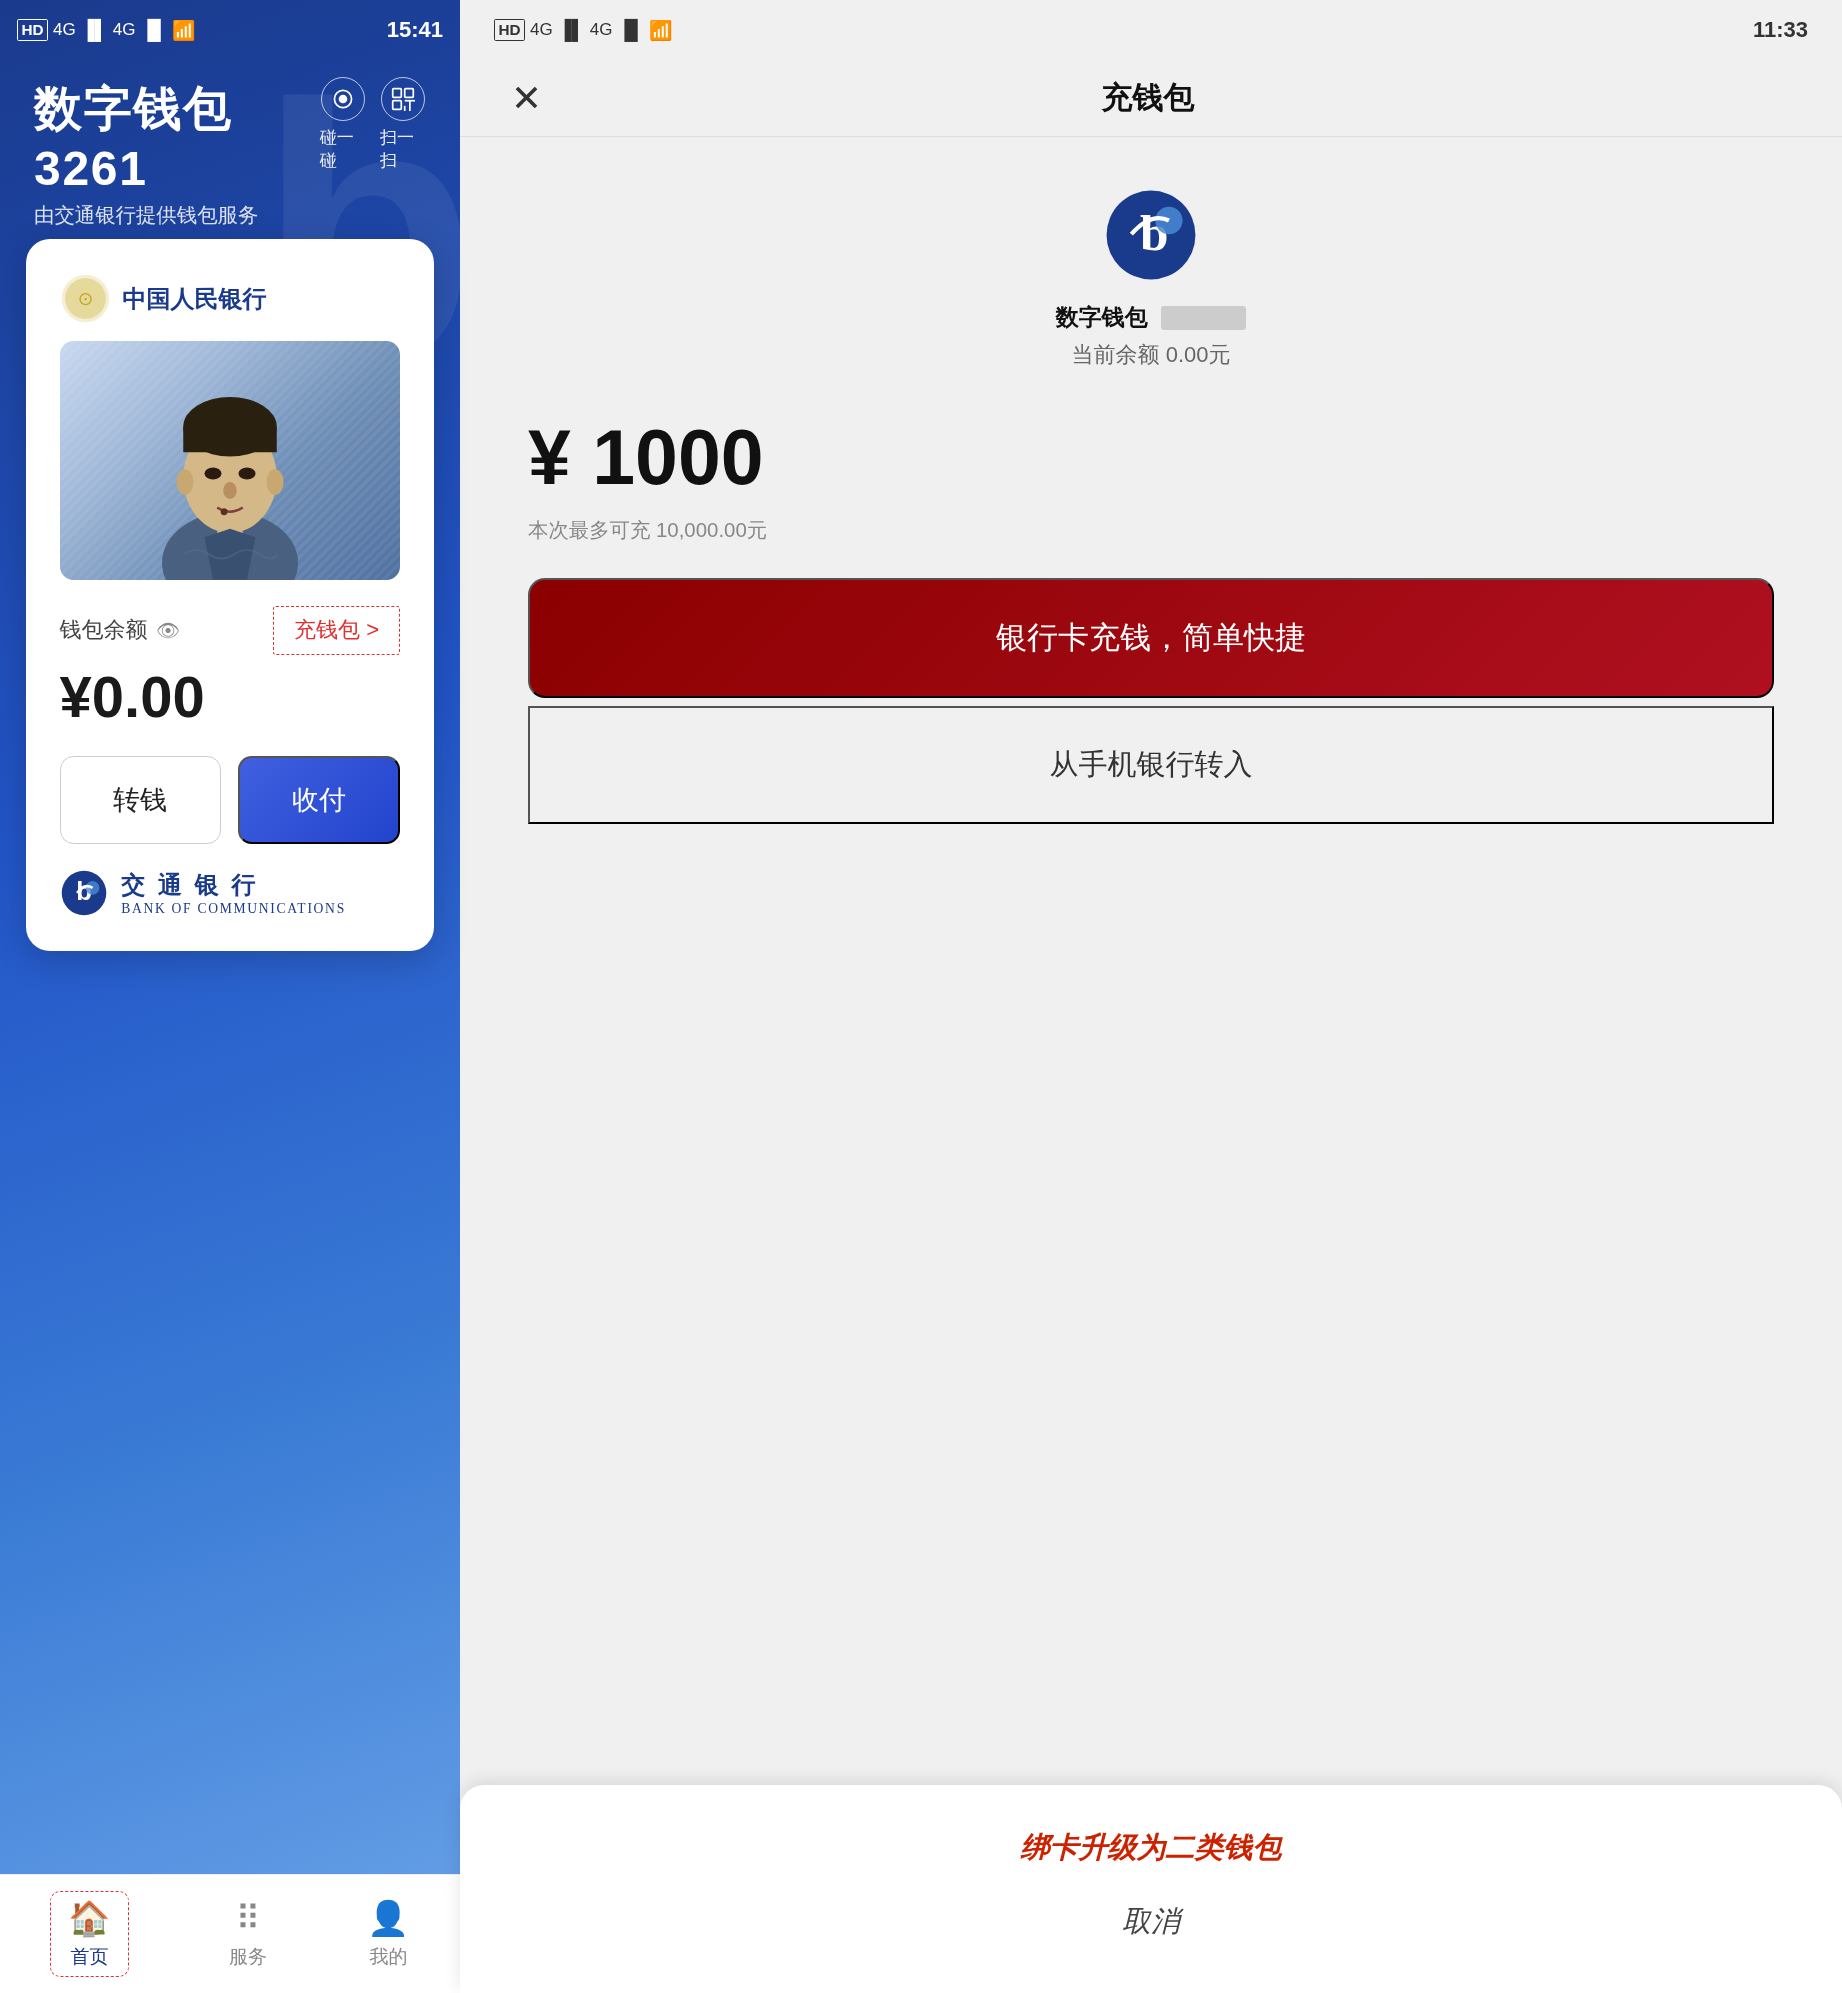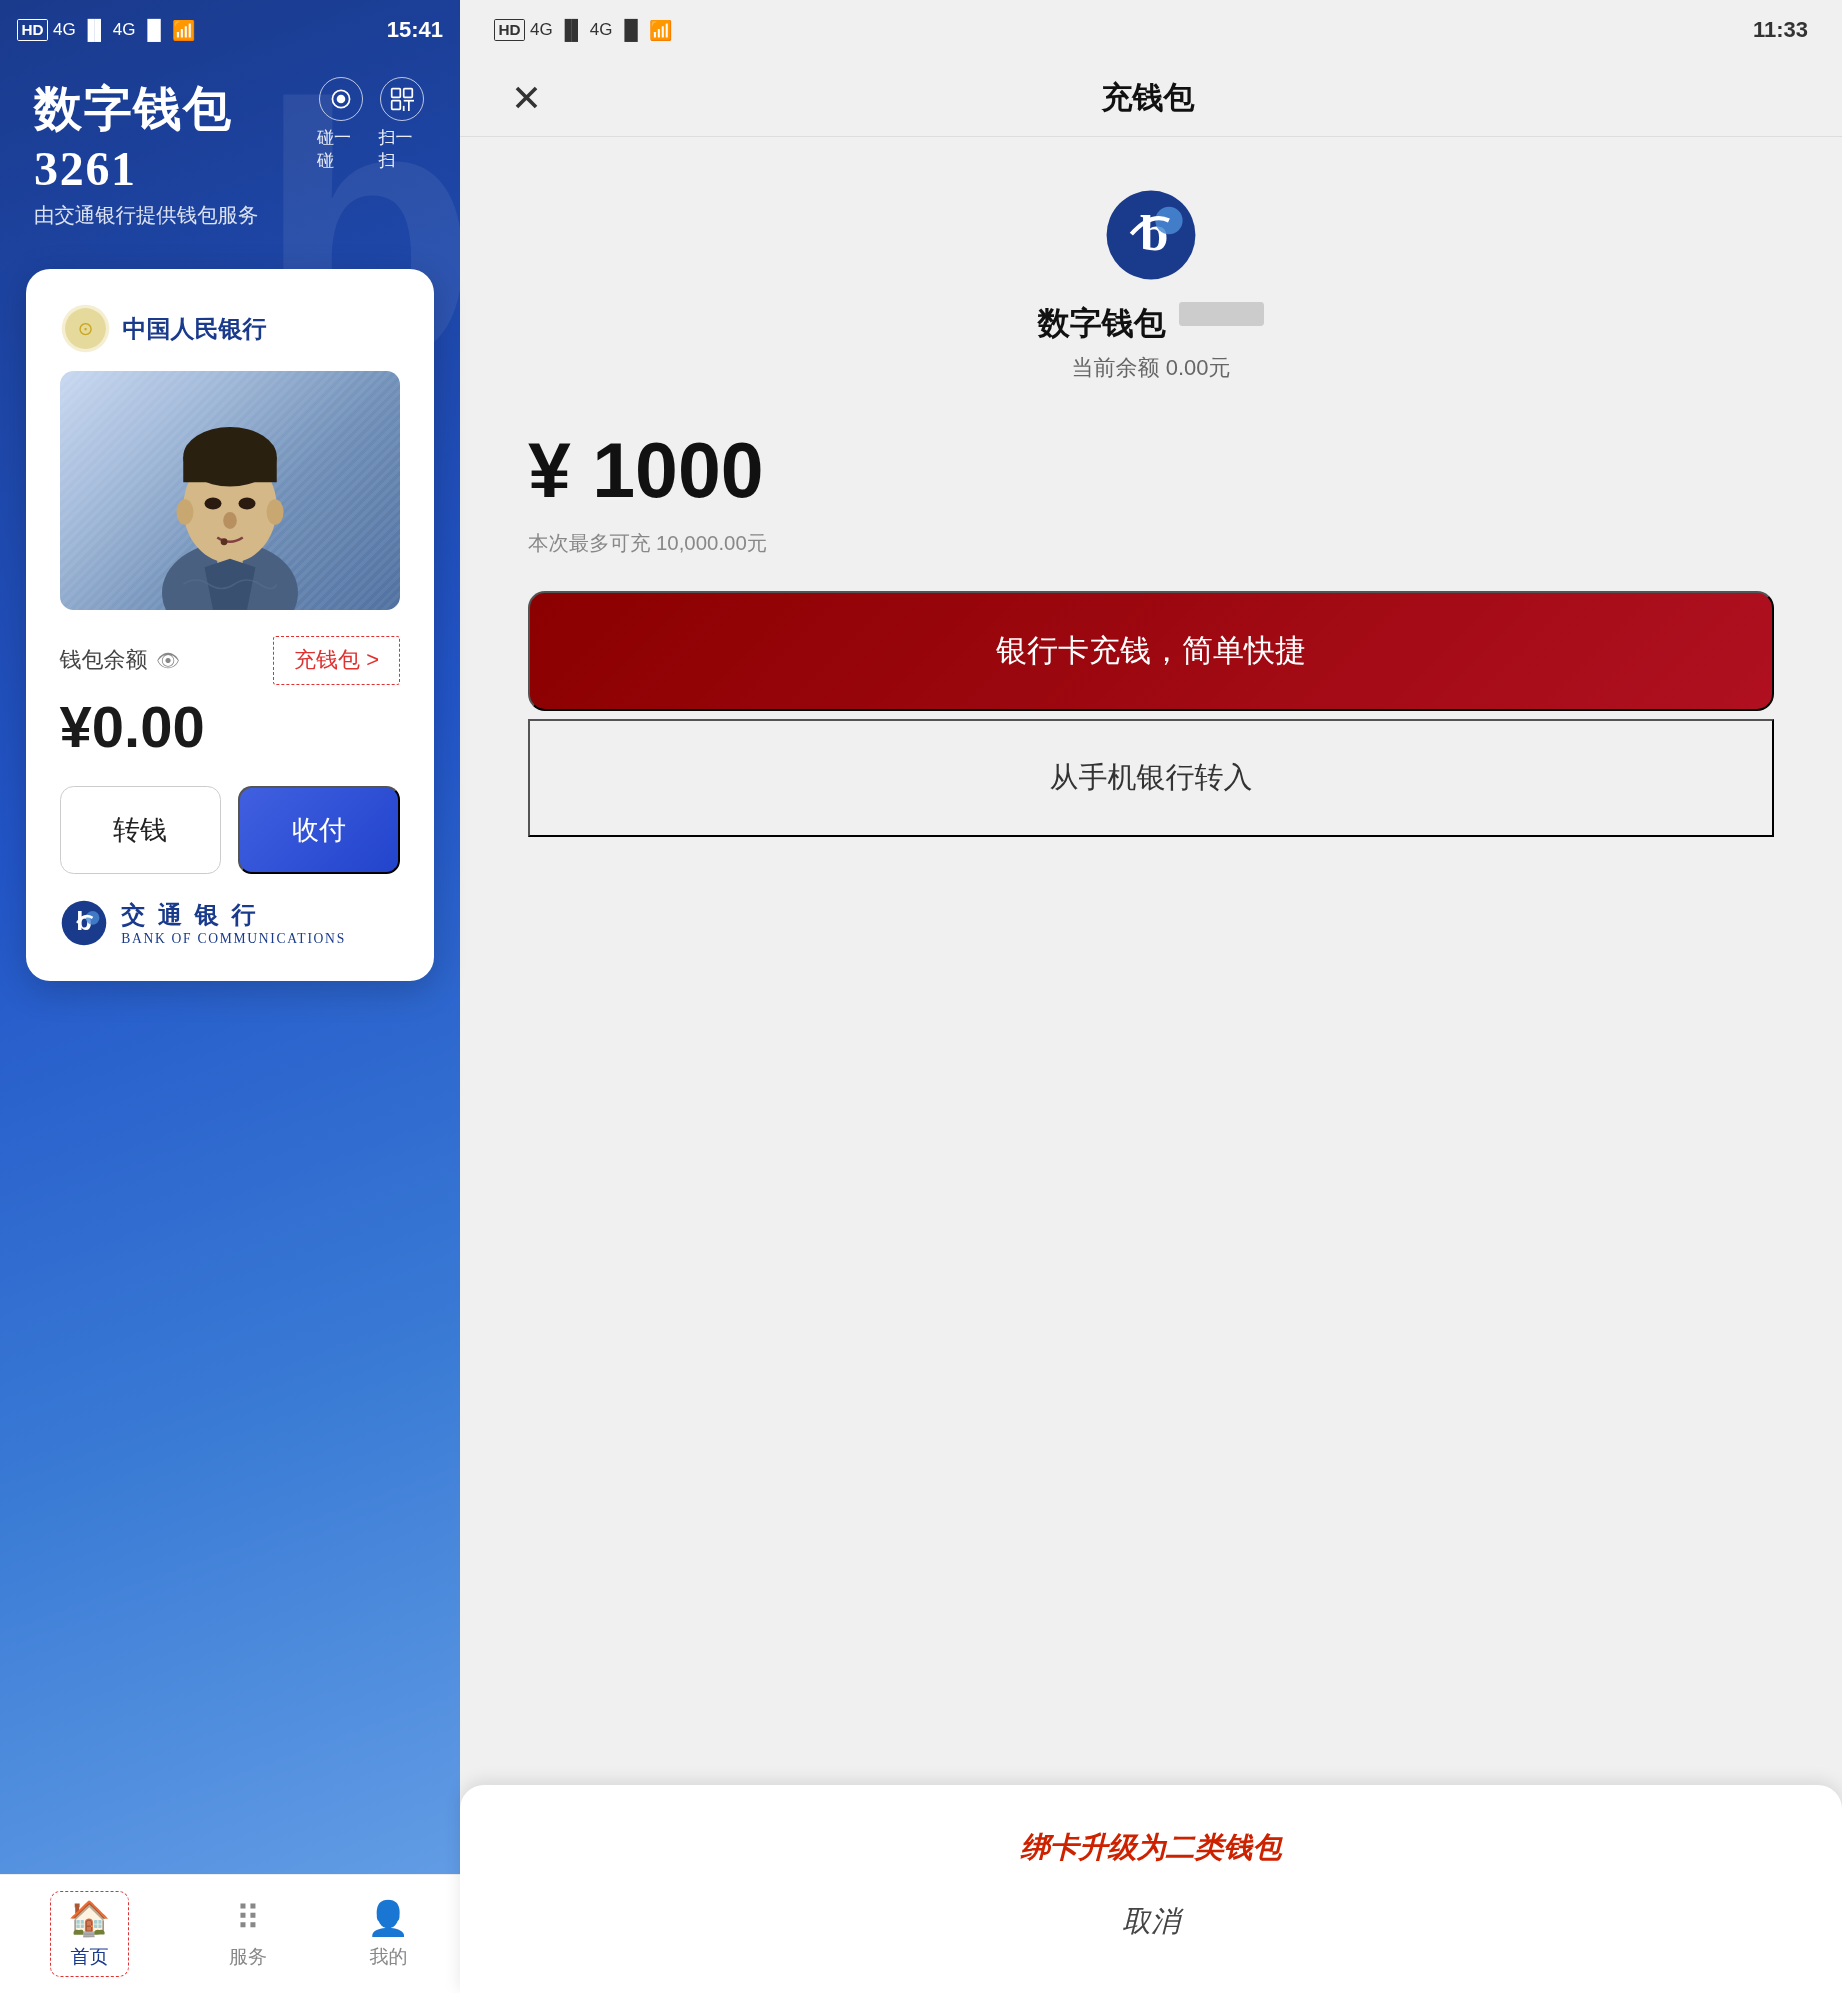--- a/index.html
+++ b/index.html
@@ -35,25 +35,24 @@
       color: white;
       font-size: 19px;
     }
     .status-time-left {
       color: white;
       font-size: 22px;
       font-weight: 600;
     }
 
     .header-section {
-      padding: 17px 34px 40px 34px;
+      padding: 17px 34px 10px 34px;
       display: flex;
       justify-content: space-between;
       align-items: flex-start;
-      font-family: Liberation Serif, serif;
     }
     .wallet-title {
       color: white;
     }
     .wallet-title h1 {
       font-size: 48px;
       font-weight: 700;
       letter-spacing: 1.7px;
     }
     .wallet-subtitle {
@@ -346,25 +345,26 @@
       flex-direction: column;
       align-items: center;
       margin-bottom: 43px;
     }
     .bocom-logo-right {
       width: 94px;
       height: 94px;
       margin-bottom: 20.4px;
     }
     .wallet-name-right {
-      font-size: 32px;
+      font-size: 23px;
       font-weight: 700;
       color: #111;
       margin-bottom: 6.8px;
       display: flex;
+      align-items: center;
       gap: 13.6px;
     }
     .wallet-name-blur {
       width: 85px;
       height: 24px;
       background: #ccc;
       border-radius: 3.4px;
       display: inline-block;
     }
     .wallet-balance-right {

